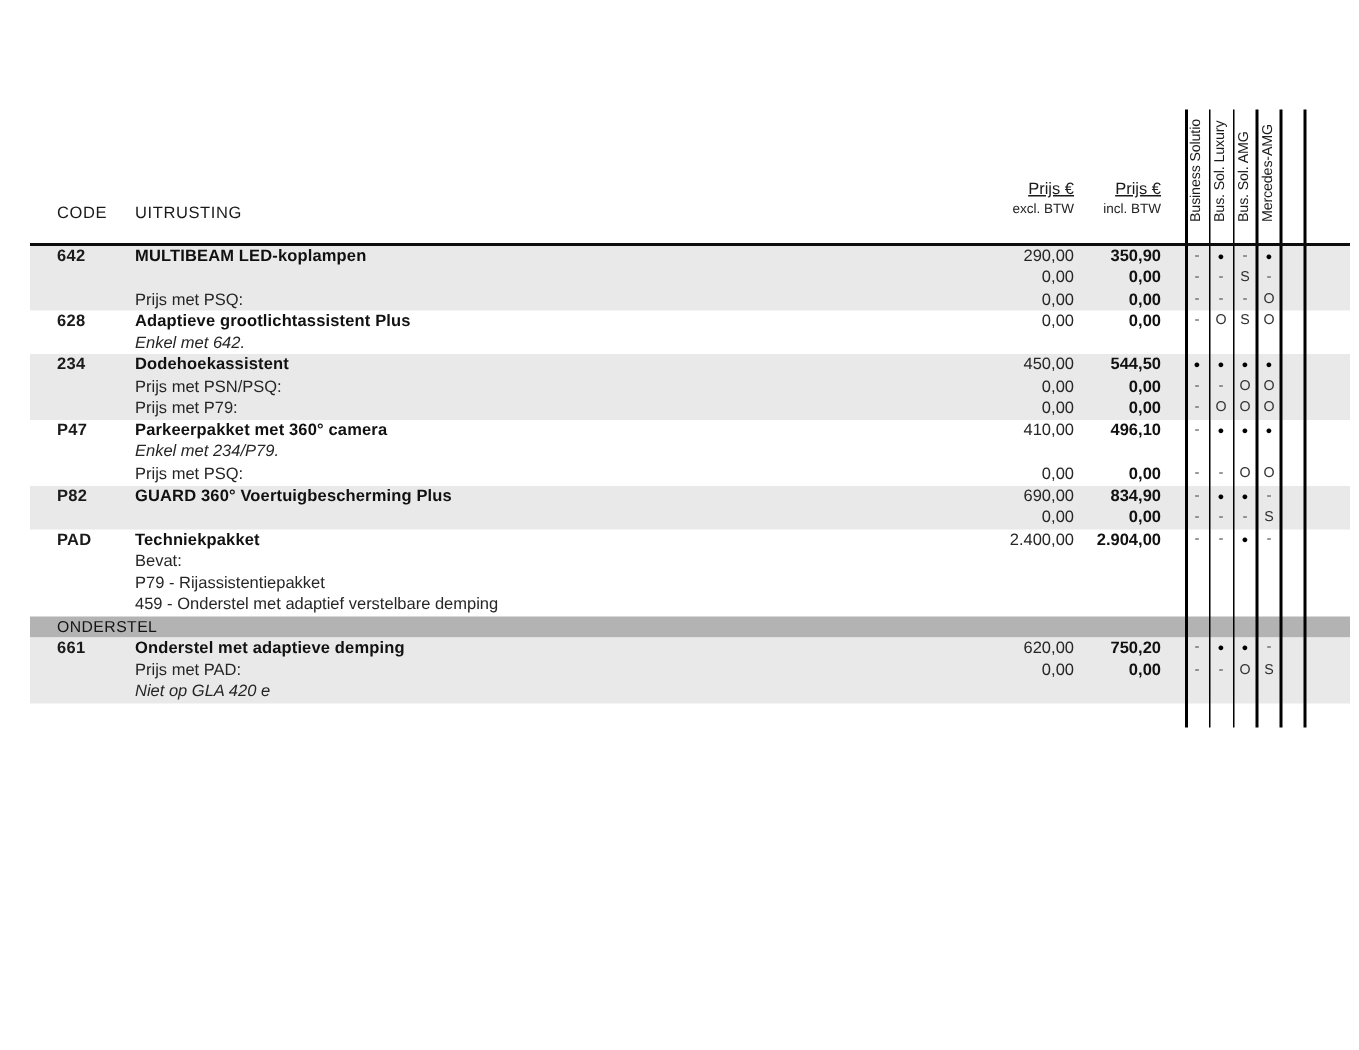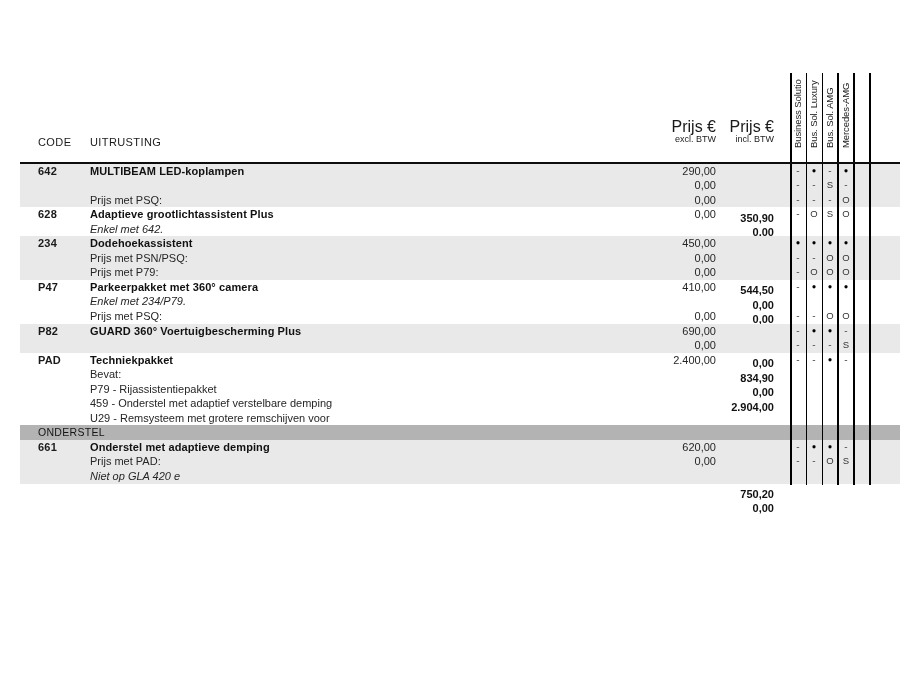--- a/index.html
+++ b/index.html
@@ -18,21 +18,21 @@
     position: absolute; left: 38px; top: 136px;
     font-size: 11px; letter-spacing: 0.4px;
   }
   .hdr-uitrusting {
     position: absolute; left: 90px; top: 136px;
     font-size: 11px; letter-spacing: 0.4px;
   }
   .hdr-price {
     position: absolute; top: 120px; width: 90px; text-align: right;
   }
-  .hdr-price .l1 { font-size: 16px; line-height: 13px; }
+  .hdr-price .l1 { font-size: 11px; line-height: 13px; text-decoration: underline; }
   .hdr-price .l2 { font-size: 9px;  line-height: 12px; color: #222; }
   .hdr-price-excl { left: 626px; }
   .hdr-price-incl { left: 684px; }
 
   .rot-label {
     position: absolute; top: 101px;
     width: 80px; height: 14px; line-height: 14px;
     transform: rotate(-90deg);
     font-size: 9.5px; letter-spacing: -0.1px;
     white-space: nowrap; overflow: hidden;
@@ -51,21 +51,21 @@
   .rows { position: absolute; left: 20px; top: 163.5px; width: 880px; z-index: 2; }
   .block { position: relative; }
   .block.shaded { background: #e9e9e9; }
 
   .line { position: relative; height: 14.55px; line-height: 14.6px; font-size: 11px; padding-left: 44px; }
   .code  { position: absolute; left: 18px; font-weight: bold; letter-spacing: 0.2px; }
   .lbl   { position: absolute; left: 70px; white-space: nowrap; color: #262626; }
   .lbl.name   { font-weight: bold; color: #111; letter-spacing: 0.1px; }
   .lbl.italic { font-style: italic; }
   .excl { position: absolute; right: 184px; color: #262626; }
-  .incl { position: absolute; right: 126px; font-weight: bold; color: #111; margin-top: 47px; }
+  .incl { position: absolute; right: 126px; font-weight: bold; color: #111; }
 
   .mark { position: absolute; width: 16px; text-align: center; top: 0; }
   .mark.dot    { font-size: 7.5px; color: #000; }
   .mark.dash   { font-size: 10px;  color: #555; }
   .mark.letter { font-size: 9.5px; color: #333; }
   .m0 { left: 770px; } .m1 { left: 786px; } .m2 { left: 802px; } .m3 { left: 818px; }
 
   .section-bar {
     height: 14.55px; line-height: 14.8px;
     background: #b3b3b3; color: #141414;
@@ -238,23 +238,20 @@
         </div>
         <div class="line">
           <span class="lbl sub">Bevat:</span>
         </div>
         <div class="line">
           <span class="lbl sub">P79 - Rijassistentiepakket</span>
         </div>
         <div class="line">
           <span class="lbl sub">459 - Onderstel met adaptief verstelbare demping</span>
         </div>
-        <div class="line">
-          <span class="lbl sub">U29 - Remsysteem met grotere remschijven voor</span>
-        </div>
       </div>
       <div class="section-bar">ONDERSTEL</div>
       <div class="block shaded">
         <div class="line">
           <span class="code">661</span>
           <span class="lbl name">Onderstel met adaptieve demping</span>
           <span class="excl">620,00</span>
           <span class="incl">750,20</span>
           <span class="mark m0 dash">-</span>
           <span class="mark m1 dot">●</span>

